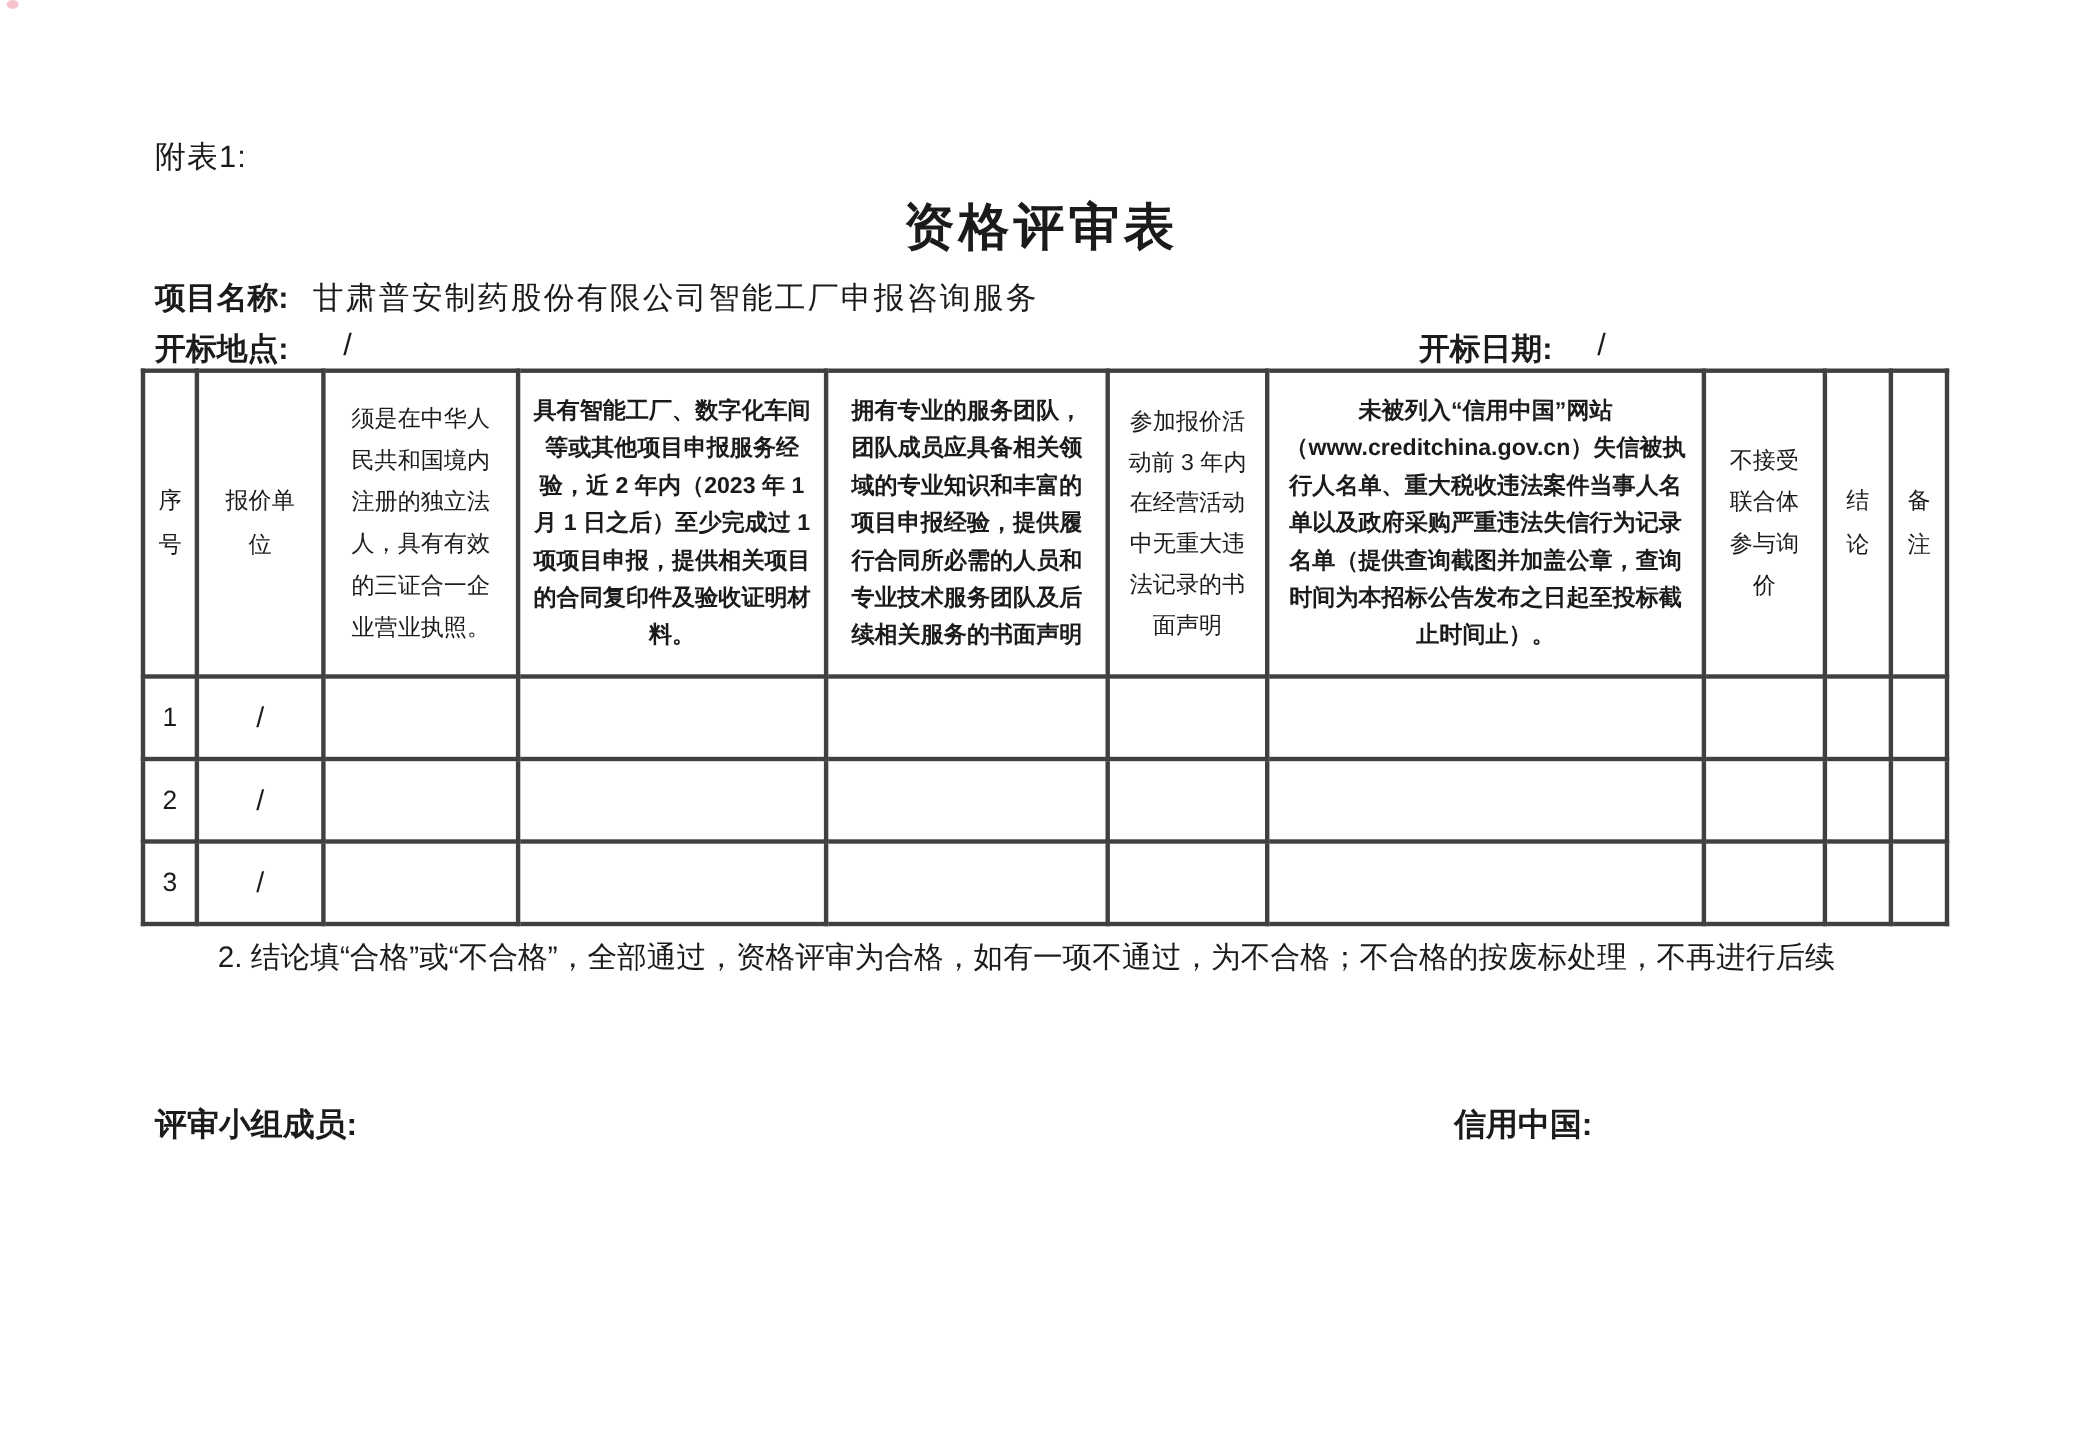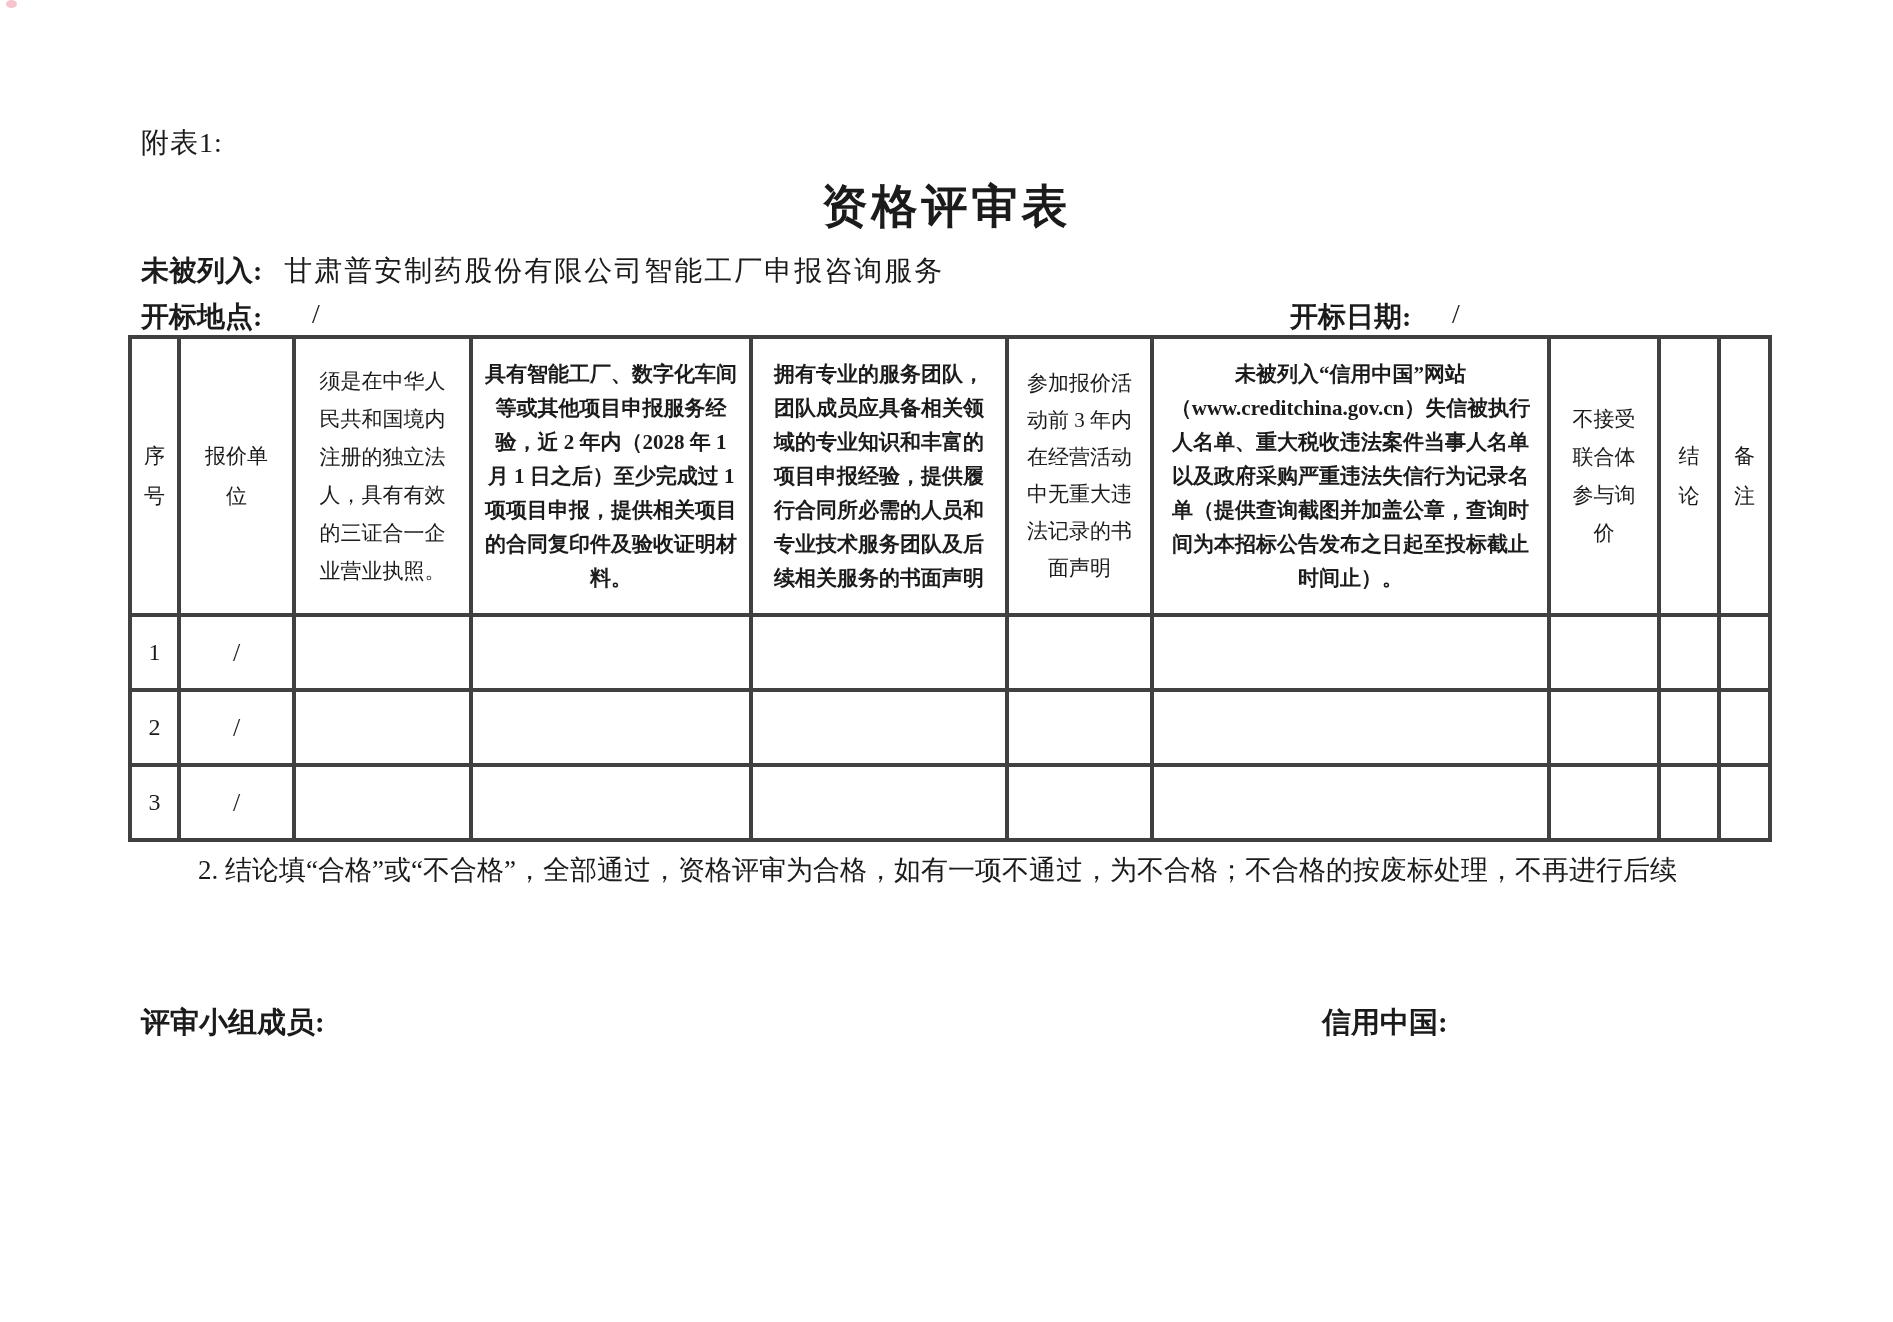--- a/index.html
+++ b/index.html
@@ -1,18 +1,18 @@
 <!DOCTYPE html>
 <html><head>
 <meta charset="utf-8">
 <style>
   html,body { margin:0; padding:0; background:#ffffff; }
   .page {
     position:relative; width:1893px; height:1098px; background:#ffffff;
-    font-family:Liberation Serif, serif; color:#1b1b1b;
+    font-family:Liberation Sans, sans-serif; color:#1b1b1b;
     overflow:hidden;
   }
   .abs { position:absolute; }
 
   .appendix { left:141px; top:124px; font-size:28px; letter-spacing:1px; }
   .doc-title { left:0; right:0; top:176px; text-align:center; font-size:46px;
                font-weight:bold; letter-spacing:4px; }
 
   .meta-line { font-size:28px; white-space:nowrap; }
   .lbl { font-weight:bold; }
@@ -67,21 +67,21 @@
 
 <div class="page">
 
   <div class="abs scan-speck"></div>
 
   <div class="abs appendix">附表1:</div>
 
   <div class="abs doc-title">资格评审表</div>
 
   <div class="abs meta-line project-line">
-    <span class="lbl">未被列入:</span><span class="project-value">甘肃普安制药股份有限公司智能工厂申报咨询服务</span>
+    <span class="lbl">项目名称:</span><span class="project-value">甘肃普安制药股份有限公司智能工厂申报咨询服务</span>
   </div>
 
   <div class="abs meta-line lbl bid-place-label">开标地点:</div>
   <div class="abs meta-line bid-place-value">/</div>
   <div class="abs meta-line lbl bid-date-label">开标日期:</div>
   <div class="abs meta-line bid-date-value">/</div>
 
   <table class="qual">
     <colgroup>
       <col style="width:49px">
@@ -95,21 +95,21 @@
         <col style="width:60px">
       <col style="width:51px">
     </colgroup>
     <thead>
       <tr>
         <th class="tall">序
 号</th>
         <th class="tall">报价单
 位</th>
         <th class="c3">须是在中华人民共和国境内注册的独立法人，具有有效的三证合一企业营业执照。</th>
-        <th class="boldcol">具有智能工厂、数字化车间等或其他项目申报服务经验，近 2 年内（2028 年 1 月 1 日之后）至少完成过 1 项项目申报，提供相关项目的合同复印件及验收证明材料。</th>
+        <th class="boldcol">具有智能工厂、数字化车间等或其他项目申报服务经验，近 2 年内（2023 年 1 月 1 日之后）至少完成过 1 项项目申报，提供相关项目的合同复印件及验收证明材料。</th>
         <th class="boldcol narrowpad">拥有专业的服务团队，团队成员应具备相关领域的专业知识和丰富的项目申报经验，提供履行合同所必需的人员和专业技术服务团队及后续相关服务的书面声明</th>
         <th class="c6">参加报价活动前 3 年内在经营活动中无重大违法记录的书面声明</th>
         <th class="boldcol">未被列入“信用中国”网站（www.creditchina.gov.cn）失信被执行人名单、重大税收违法案件当事人名单以及政府采购严重违法失信行为记录名单（提供查询截图并加盖公章，查询时间为本招标公告发布之日起至投标截止时间止）。</th>
         <th class="c8">不接受
 联合体
 参与询
 价</th>
         <th class="tall">结
 论</th>
         <th class="tall">备

